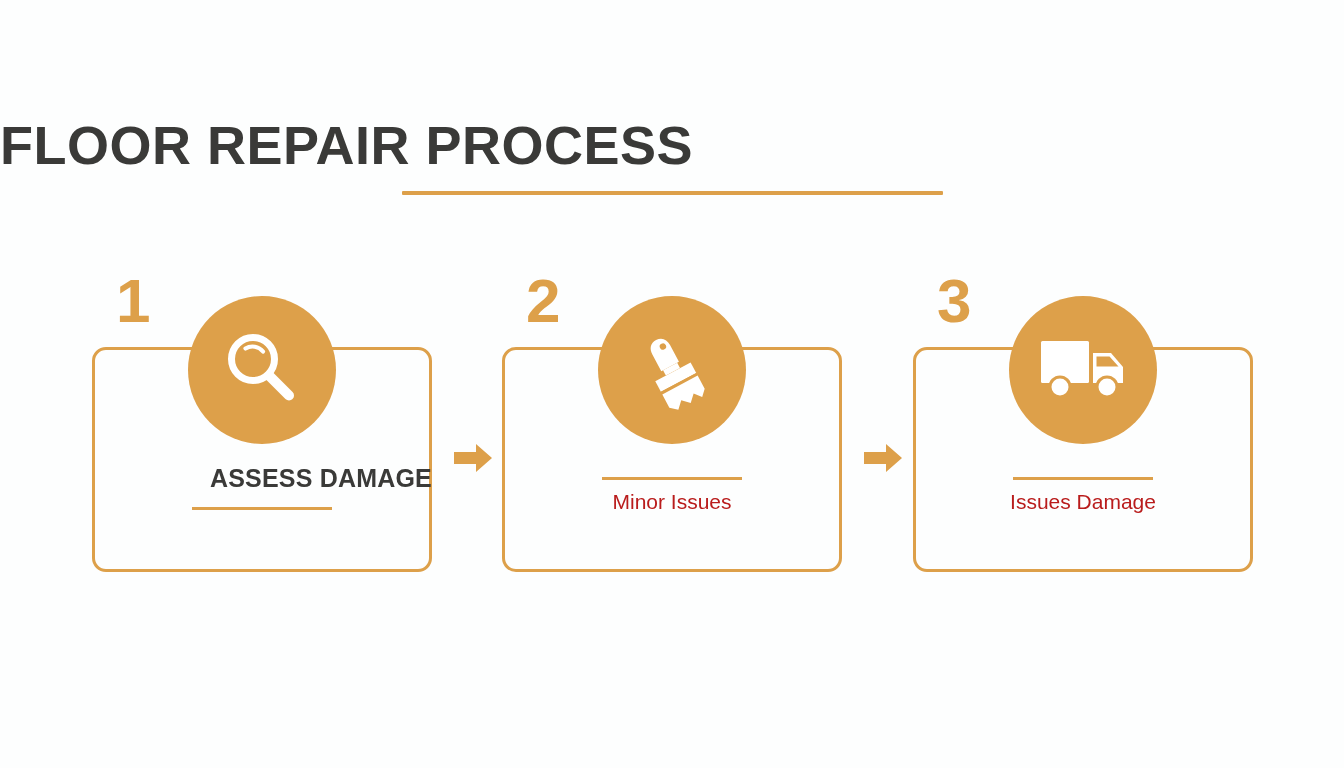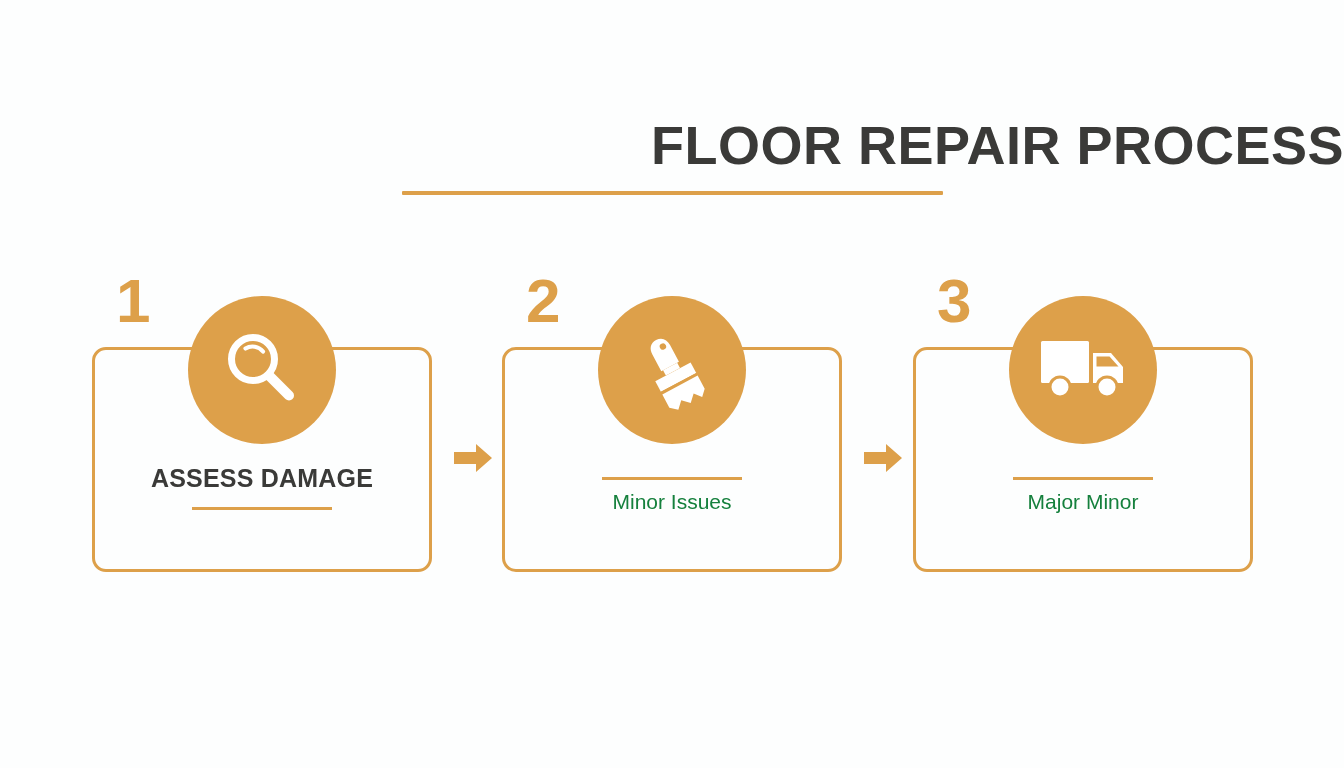--- a/index.html
+++ b/index.html
@@ -23,21 +23,21 @@
     width: 1344px;
     height: 768px;
   }
 
   
   .title-block {
     position: absolute;
     top: 113px;
     left: 0;
     width: 1344px;
-    text-align: right;
+    text-align: left;
   }
 
   .page-title {
     font-size: 54px;
     font-weight: bold;
     letter-spacing: 0.5px;
     color: #3a3a38;
     line-height: 64px;
     white-space: nowrap;
   }
@@ -122,33 +122,34 @@
     z-index: 3;
   }
 
   .card-title {
     font-size: 25px;
     font-weight: bold;
     color: #3a3a38;
     letter-spacing: 0.2px;
     line-height: 30px;
     white-space: nowrap;
+    text-align: right;
   }
 
   .card-rule {
     width: 140px;
     height: 3px;
     background: #dda04a;
     margin: 14px auto 0 auto;
   }
 
   .card-sub {
     font-size: 21px;
     font-weight: normal;
-    color: #15803d;
+    color: #b91c1c;
     line-height: 26px;
     margin-top: 9px;
     min-height: 0;
   }
 
   .card-sub:empty { display: none; }
 
   
   .arrow {
     position: absolute;
@@ -234,21 +235,21 @@
 
             <circle cx="23" cy="54" r="11.5" fill="#dda04a"></circle>
             <circle cx="23" cy="54" r="8.5" fill="#ffffff"></circle>
             <circle cx="70" cy="54" r="11.5" fill="#dda04a"></circle>
             <circle cx="70" cy="54" r="8.5" fill="#ffffff"></circle>
           </svg>
         </span>
       </div>
       <div class="card-text">
         <div class="card-rule"></div>
-        <div class="card-sub">Major Minor</div>
+        <div class="card-sub">Issues Damage</div>
       </div>
     </div>
 
   </div>
 
   <div class="arrow arrow-1">
     <span>
       <svg width="42" height="36" viewBox="0 0 42 36">
         <path d="M2 12 L24 12 L24 4 L40 18 L24 32 L24 24 L2 24 Z" fill="#dda04a"></path>
       </svg>

